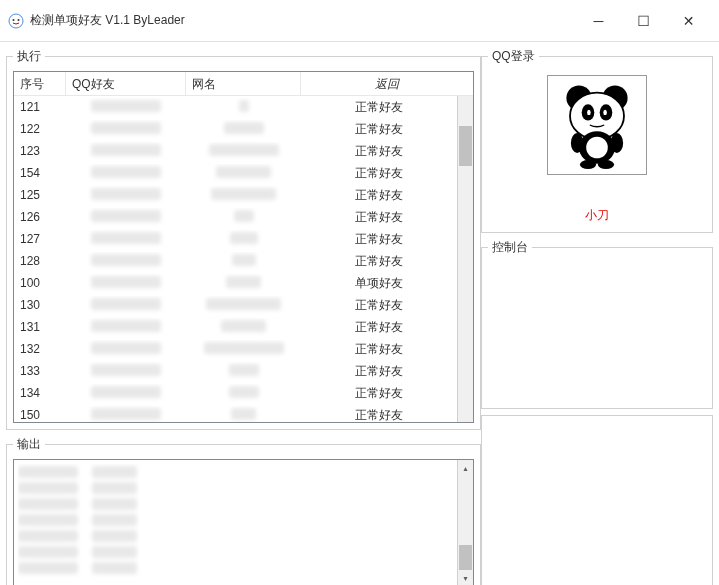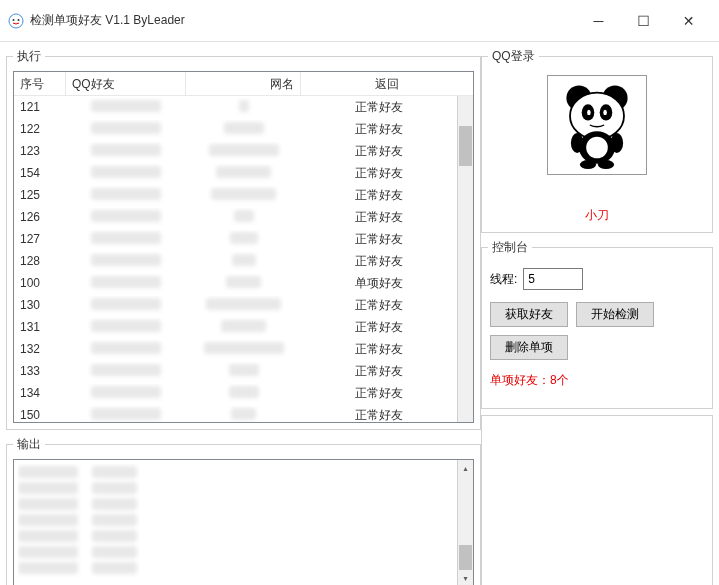--- a/index.html
+++ b/index.html
@@ -15,24 +15,24 @@
     .left-col { flex: 1; display: flex; flex-direction: column; gap: 6px; }
     .right-col { width: 232px; display: flex; flex-direction: column; gap: 6px; }
     
     fieldset { border: 1px solid #d0d0d0; padding: 6px; position: relative; }
     legend { padding: 0 4px; font-size: 12px; color: #333; }
     
     .exec-field { flex: 1; display: flex; flex-direction: column; min-height: 0; }
     .table-wrap { flex: 1; border: 1px solid #828790; overflow: hidden; position: relative; background: #fff; }
     .table-header { display: flex; background: #fff; border-bottom: 1px solid #e8e8e8; height: 24px; }
     .th { padding: 4px 6px; font-size: 12px; text-align: left; border-right: 1px solid #e8e8e8; color: #333; }
-    .th:last-child { border-right: none; }
+    .th:last-child { border-right: none; font-style: italic; }
     .col-seq { width: 52px; text-align: left; }
     .col-qq { width: 120px; text-align: left; }
-    .col-name { width: 115px; text-align: right; }
+    .col-name { width: 115px; text-align: left; }
     .col-ret { flex: 1; text-align: center; }
     
     .table-body { position: absolute; top: 24px; left: 0; right: 16px; bottom: 0; overflow: hidden; }
     .tr { display: flex; height: 22px; align-items: center; }
     .td { padding: 2px 6px; font-size: 12px; white-space: nowrap; overflow: hidden; }
     .td.col-seq { color: #333; }
     .td.col-qq { text-align: center; }
     .td.col-name { text-align: center; }
     .td.col-ret { text-align: center; color: #333; }
     .blur-box { display: inline-block; background: #e8e8e8; color: transparent; border-radius: 3px; filter: blur(2px); height: 12px; }
@@ -259,31 +259,17 @@
             <ellipse cx="40" cy="94" rx="9" ry="5" fill="#000"></ellipse>
             <ellipse cx="60" cy="94" rx="9" ry="5" fill="#000"></ellipse>
           </svg>
         </div>
         <div class="avatar-name">小刀</div>
       </div>
     </fieldset>
 
     <fieldset class="console-field">
       <legend>控制台</legend>
-      <div class="console-body">
-        <div class="form-row">
-          <span class="form-label">线程:</span>
-          <input type="text" class="thread-input" value="5" style="">
-        </div>
-        <div class="btn-row">
-          <button class="btn">获取好友</button>
-          <button class="btn">开始检测</button>
-        </div>
-        <div class="btn-row">
-          <button class="btn">删除单项</button>
-        </div>
-        <div class="result-text">单项好友：8个</div>
-      </div>
     </fieldset>
 
     <div class="bottom-spacer"></div>
   </div>
 </div>
 
 </body></html>

